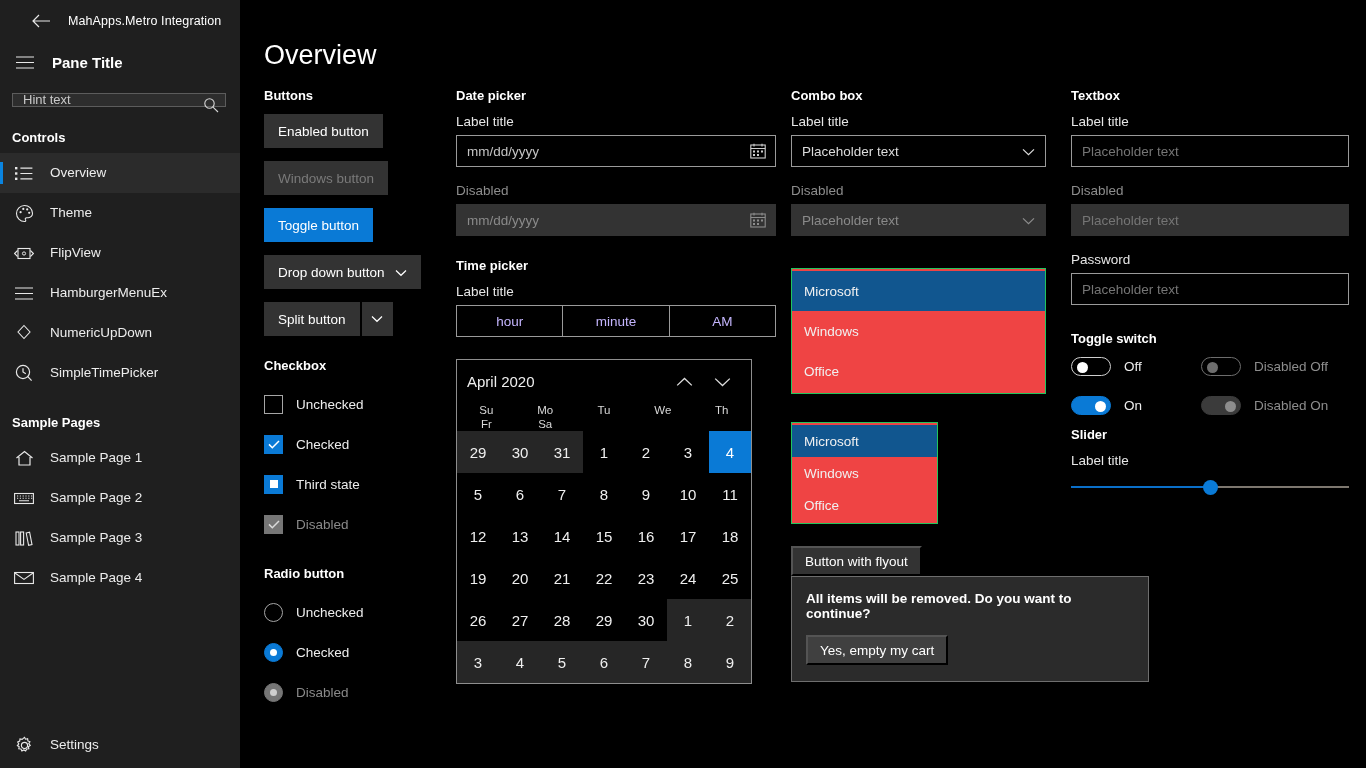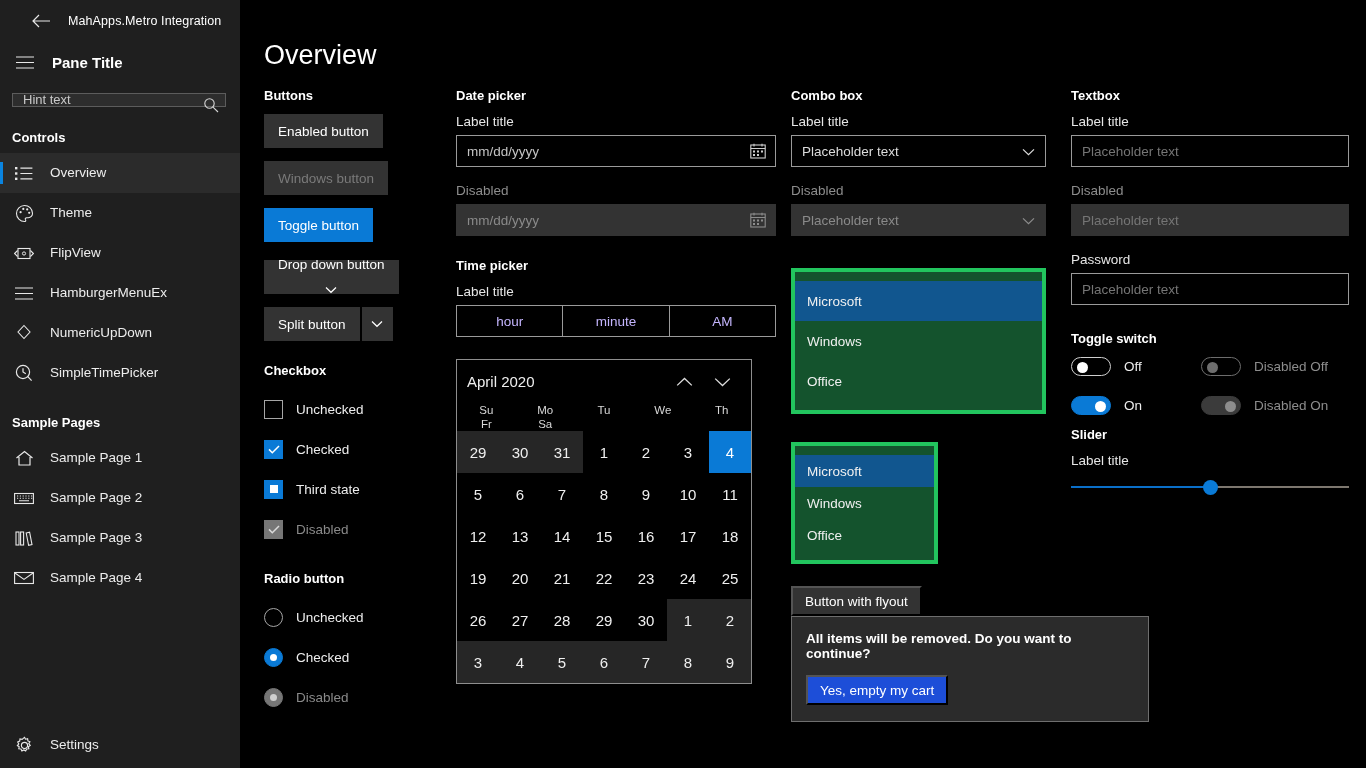--- a/index.html
+++ b/index.html
@@ -75,21 +75,21 @@
   .lbl.dim { color:#8d8d8d; }
 
   
   .btn {
     background:#333333; color:#ffffff; border:none; font-size:13.5px;
     height:34px; padding:0 14px; font-family:"Liberation Sans", sans-serif;
     display:inline-flex; align-items:center; justify-content:center; margin-bottom:13px;
   }
   .btn.disabled { color:#7a7a7a; }
   .btn.accent { background:#0a7ad6; }
-  .btn.ddown { gap:10px;flex-direction:column; }
+  .btn.ddown { gap:10px; }
   .split-wrap { display:flex; margin-bottom:13px; }
   .split-main { background:#333333; color:#fff; height:34px; padding:0 14px; display:flex; align-items:center; font-size:13.5px;}
   .split-arrow { background:#333333; color:#fff; height:34px; width:31px; display:flex; align-items:center; justify-content:center; margin-left:2px;}
 
   
   .chk-row { display:flex; align-items:center; gap:13px; height:40px; }
   .chk {
     width:19px; height:19px; border:1px solid #a6a6a6; background:transparent;
     display:flex; align-items:center; justify-content:center; flex:0 0 19px;
   }
@@ -135,30 +135,30 @@
   .cal-cell.other { background:#262626; }
   .cal-cell.sel { background:#0a7ad6; color:#fff; }
 
   
   .combo {
     height:32px; border:1px solid #9a9a9a; background:#000; color:#dcdcdc;
     font-size:13.5px; display:flex; align-items:center; padding:0 10px; width:100%;
     justify-content:space-between;
   }
   .combo.disabled { background:#333333; border-color:transparent; color:#8a8a8a; }
-  .listbox { border:4px solid #22c55e; background:#14532d; padding:9px 0; }
+  .listbox { border:1px solid #22c55e; background:#ef4444; padding:2px 0; }
   .lb-item { height:40px; display:flex; align-items:center; padding-left:12px; font-size:13.5px; color:#f0f0f0; }
   .lb-item.sel { background:#11568f; }
 
   .flyout-btn { background:#333; color:#fff; font-size:13.5px; height:30px; padding:0 12px; display:inline-flex; align-items:center;}
   .flyout {
     background:#2b2b2b; border:1px solid #6e6e6e; padding:14px 14px 16px 14px; width:358px;
   }
   .flyout-text { font-size:13.5px; font-weight:bold; color:#fff; margin-bottom:14px;}
-  .flyout-action { background:#1d4ed8; color:#fff; font-size:13.5px; height:30px; padding:0 12px; display:inline-flex; align-items:center;}
+  .flyout-action { background:#404040; color:#fff; font-size:13.5px; height:30px; padding:0 12px; display:inline-flex; align-items:center;}
 
   
   .tgl-grid { display:grid; grid-template-columns: 130px 1fr; row-gap: 20px; margin-top:4px;}
   .tgl-row { display:flex; align-items:center; gap:13px; }
   .tgl {
     width:40px; height:19px; border-radius:10px; border:1px solid #cfcfcf;
     position:relative; flex:0 0 40px; background:transparent;
   }
   .tgl i { position:absolute; left:5px; top:4px; width:11px; height:11px; border-radius:50%; background:#fff; display:block; }
   .tgl.on { background:#0a7ad6; border-color:#0a7ad6; }

